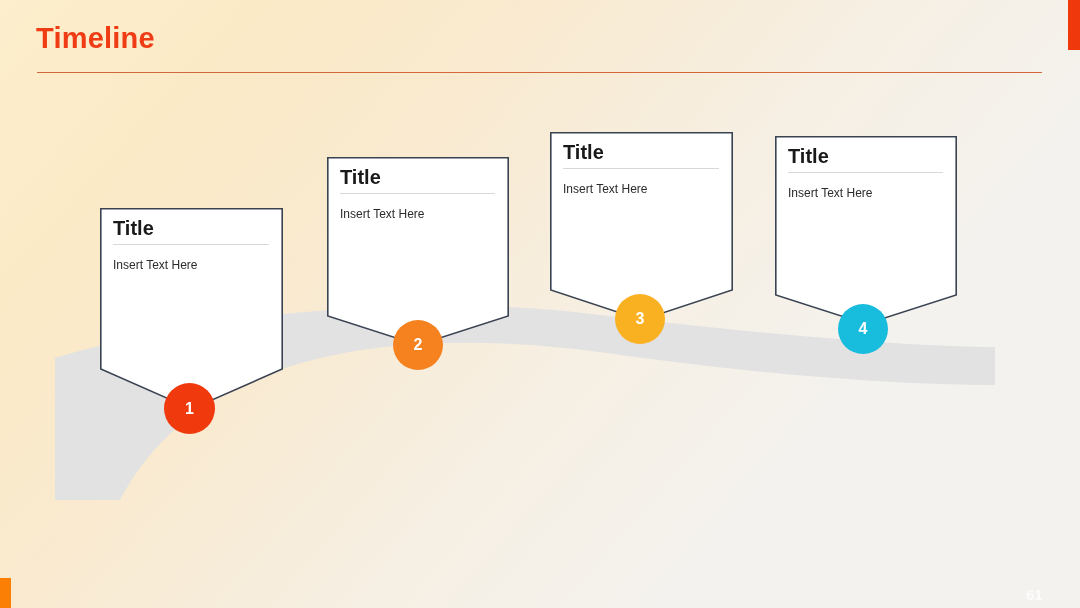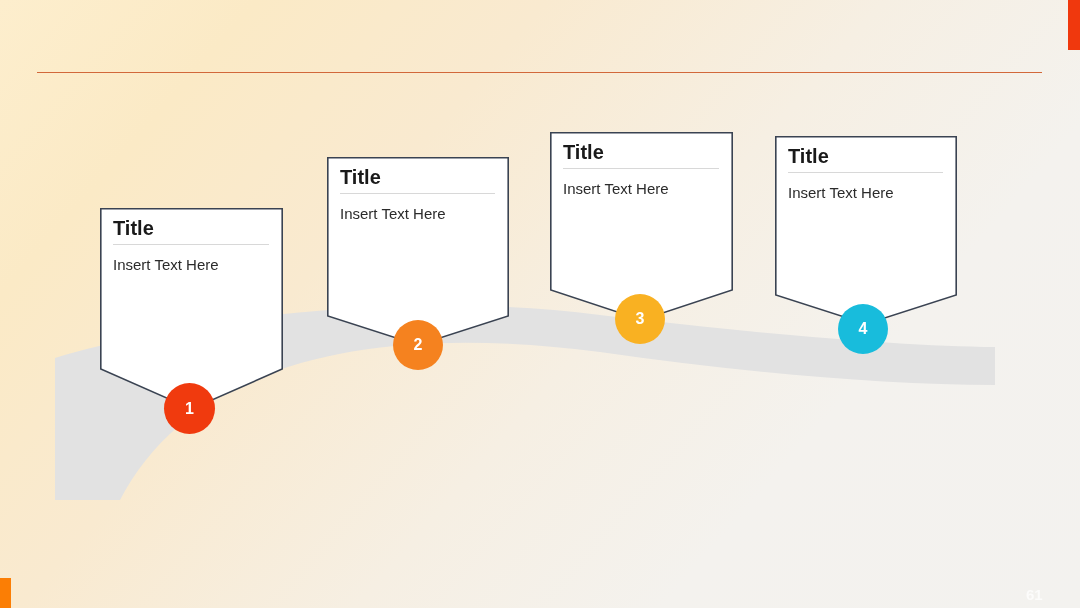--- a/index.html
+++ b/index.html
@@ -103,21 +103,21 @@
     color: #1a1a1a;
     line-height: 19px;
     padding-bottom: 6px;
   }
   .card-divider {
     height: 1px;
     background: #d8d8d8;
     margin: 0 1px 0 0;
   }
   .card-body {
-    font-size: 15px;
+    font-size: 12px;
     color: #2b2b2b;
     line-height: 20px;
     padding-top: 10px;
   }
 
   
   .badge {
     position: absolute;
     border-radius: 50%;
     display: flex;
@@ -140,20 +140,21 @@
   }
 </style>
 </head>
 <body>
 
 <div id="slide">
 
   <div class="accent-top-right"></div>
   <div class="accent-bottom-left"></div>
 
+  <div class="slide-title">Timeline</div>
   <div class="title-rule"></div>
 
   <svg class="ribbon" viewBox="0 0 1080 608" preserveAspectRatio="none">
     <path d="M 55 500
              L 55 358
              C 190 318, 400 290, 600 315
              C 760 334, 900 346, 995 347
              L 995 385
              C 880 385, 740 372, 600 352
              C 400 326, 200 348, 120 500

